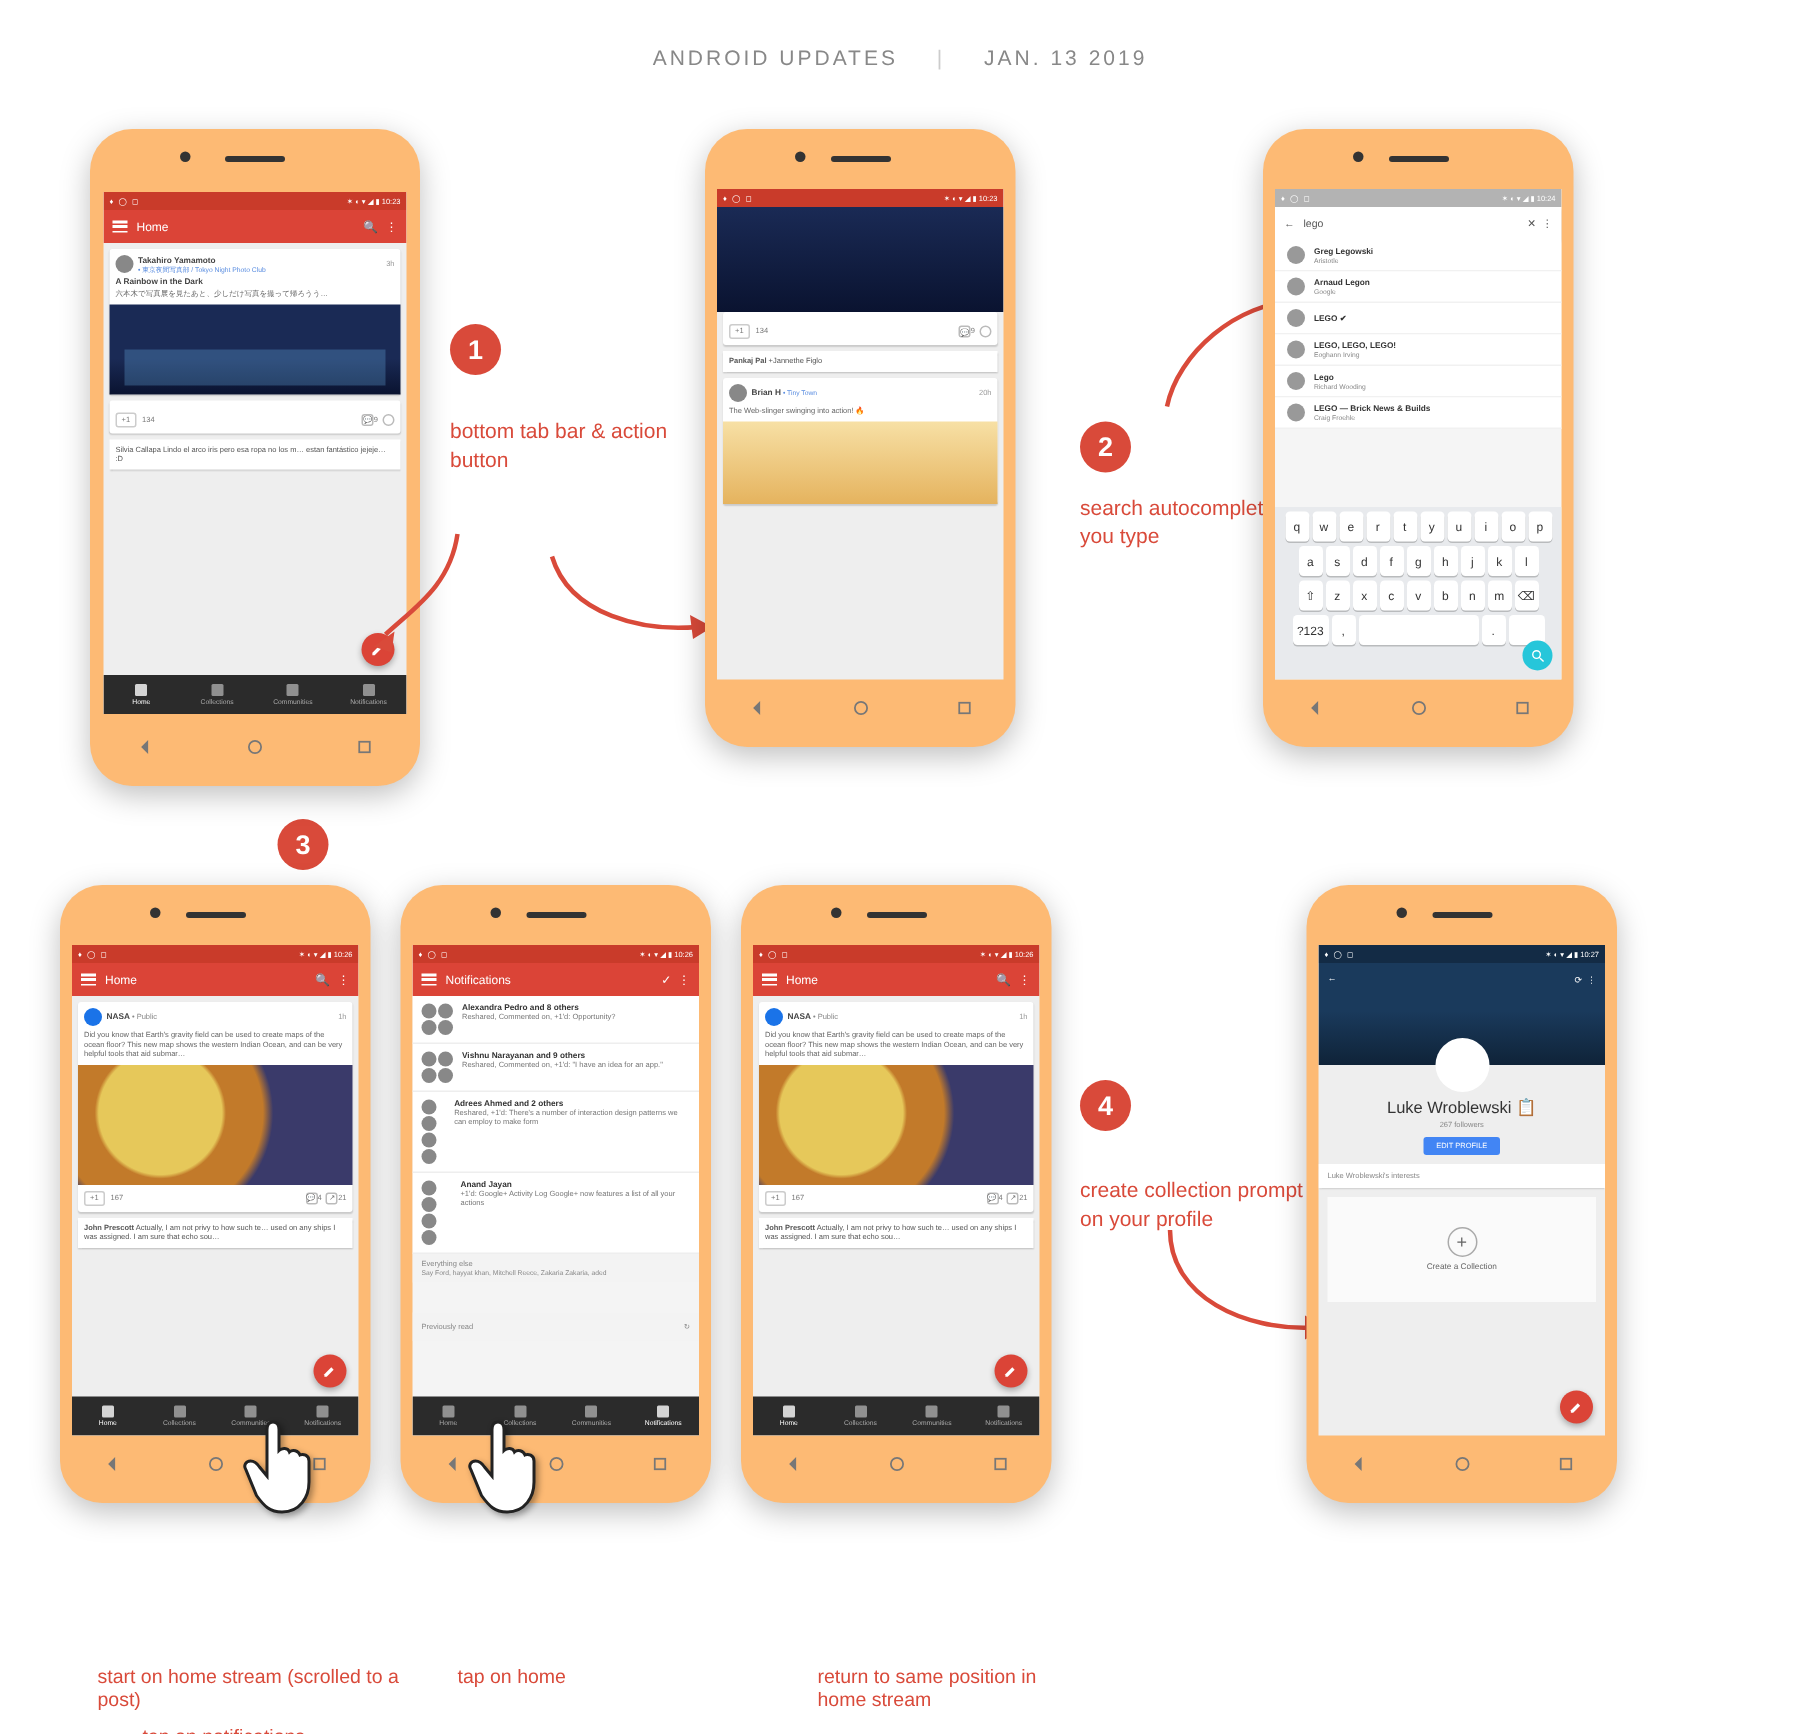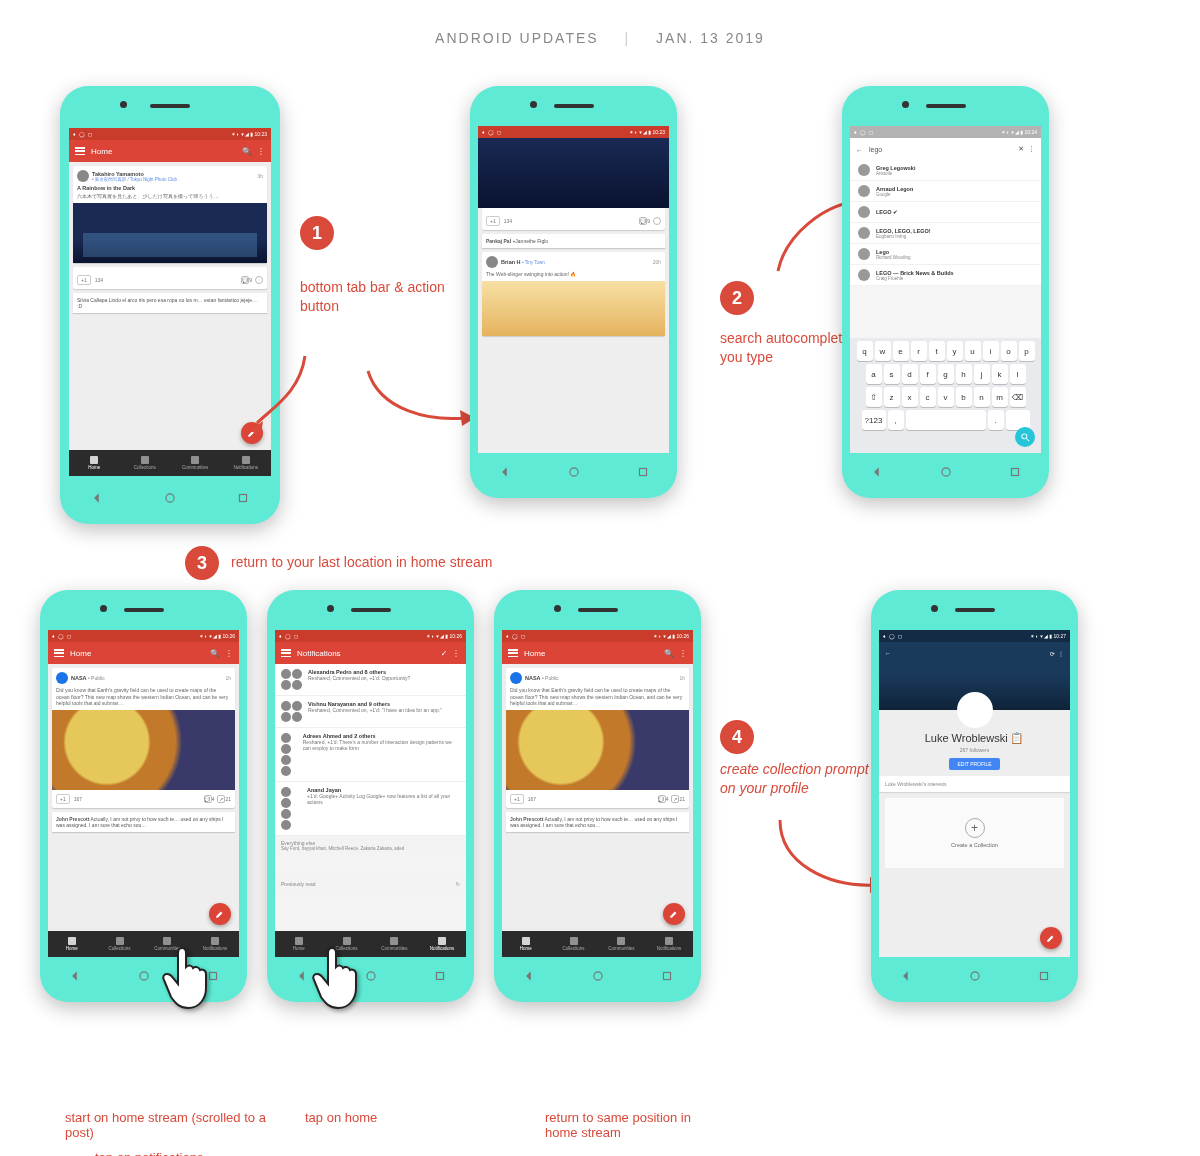--- a/index.html
+++ b/index.html
@@ -15,21 +15,21 @@
 
   
   .captions { display:flex; padding:20px 40px 20px 65px; font-size:13px; color:#d94a3a; }
   .captions div { width:230px; }
   .captions .cap1 { width:200px; }
   .captions .cap1b { padding-left:30px; margin-top:10px; }
   .captions .cap2 { padding-left:40px; width:220px; }
   .captions .cap3 { padding-left:60px; width:240px; }
 
   
-  .phone { width:207px; height:412px; background:#5eead4; border-radius:28px; position:relative; padding:40px 8px 45px 8px; flex-shrink:0; box-shadow:0 6px 20px rgba(0,0,0,.25); }
+  .phone { width:207px; height:412px; background:#fdba74; border-radius:28px; position:relative; padding:40px 8px 45px 8px; flex-shrink:0; box-shadow:0 6px 20px rgba(0,0,0,.25); }
   .phone.large { width:220px; height:438px; padding:42px 9px 48px 9px; }
   .phone .speaker { position:absolute; top:18px; left:50%; transform:translateX(-50%); width:40px; height:4px; background:#333; border-radius:3px; }
   .phone .camera { position:absolute; top:15px; left:60px; width:7px; height:7px; background:#333; border-radius:50%; }
   .phone .screen { width:100%; height:100%; background:#eee; overflow:hidden; position:relative; font-size:6px; }
   .phone .navbar { position:absolute; bottom:12px; left:0; right:0; height:28px; display:flex; justify-content:space-around; align-items:center; color:#ccc; }
   .phone .navbar svg { width:14px; height:14px; fill:#777; }
 
   
   .statusbar { height:12px; background:#c93b2a; color:#fff; font-size:5px; display:flex; align-items:center; padding:0 4px; justify-content:space-between; }
   .statusbar .sicons { letter-spacing:1px; }
@@ -400,21 +400,20 @@
       <svg viewBox="0 0 24 24">
           <rect x="6" y="6" width="12" height="12" fill="none" stroke="#777" stroke-width="2"></rect>
         </svg>
     </div>
   </div>
 
 </div>
 
 <div class="row-inter anno-block">
   <div class="badge">3</div>
-  <div class="anno" style="padding-top:7px;">return to your last location in home stream</div>
 </div>
 
 <div class="row row2">
 
   <div class="phone" id="r2a">
     <div class="camera"></div>
       <div class="speaker"></div>
     <div class="screen">
       <div class="statusbar">
           <span class="sicons">♦ ◯ ◻</span>
@@ -637,21 +636,21 @@
           <circle cx="12" cy="12" r="7" fill="none" stroke="#777" stroke-width="2"></circle>
         </svg>
         <svg viewBox="0 0 24 24">
           <rect x="6" y="6" width="12" height="12" fill="none" stroke="#777" stroke-width="2"></rect>
         </svg>
       </div>
   </div>
 
   <div style="position:absolute;left:720px;top:130px;width:150px;">
     <div class="badge">4</div>
-    <div class="anno" style="margin-top:6px;font-style:italic;">create collection prompt on your profile</div>
+    <div class="anno" style="margin-top:30px;">create collection prompt on your profile</div>
   </div>
   <div class="arrow" style="left:770px;top:225px;width:120px;height:90px;"><svg viewBox="0 0 120 90">
         <path d="M10 5 C 10 50, 60 72, 105 70"></path>
         <polygon class="head" points="115,70 100,62 100,78"></polygon>
       </svg></div>
 
   <div class="phone" id="r2d">
     <div class="camera"></div>
       <div class="speaker"></div>
     <div class="screen" style="background:#eee;">

